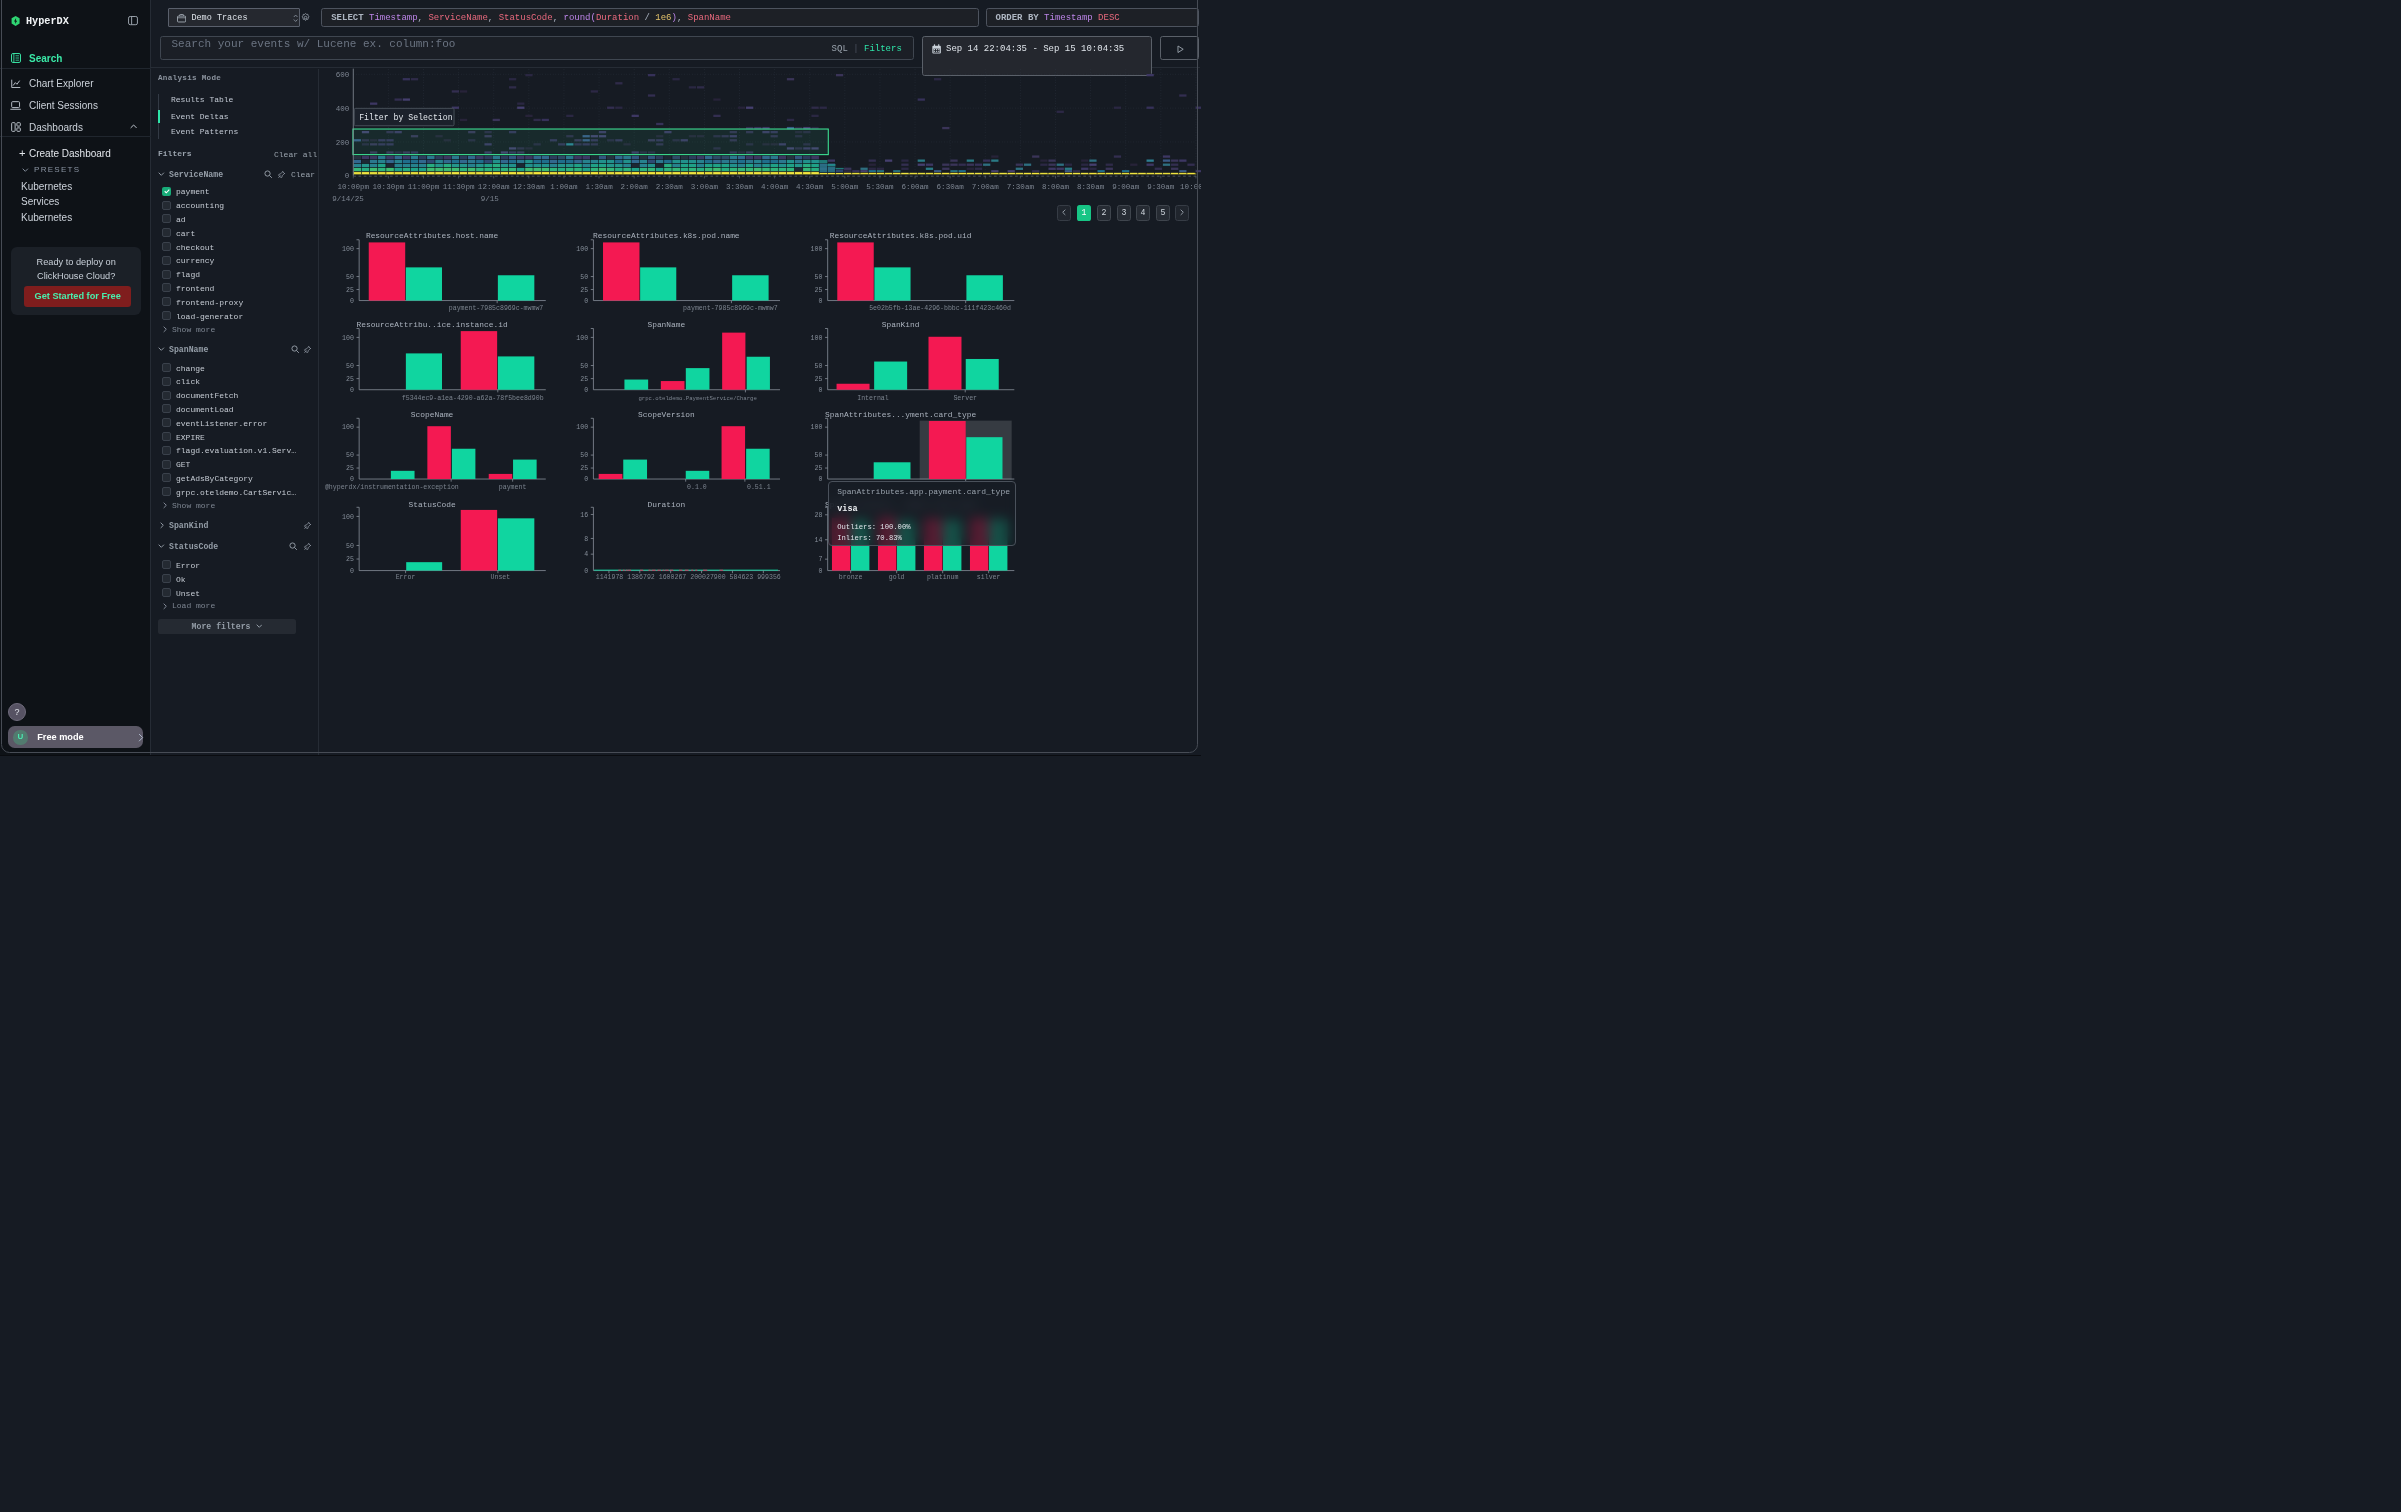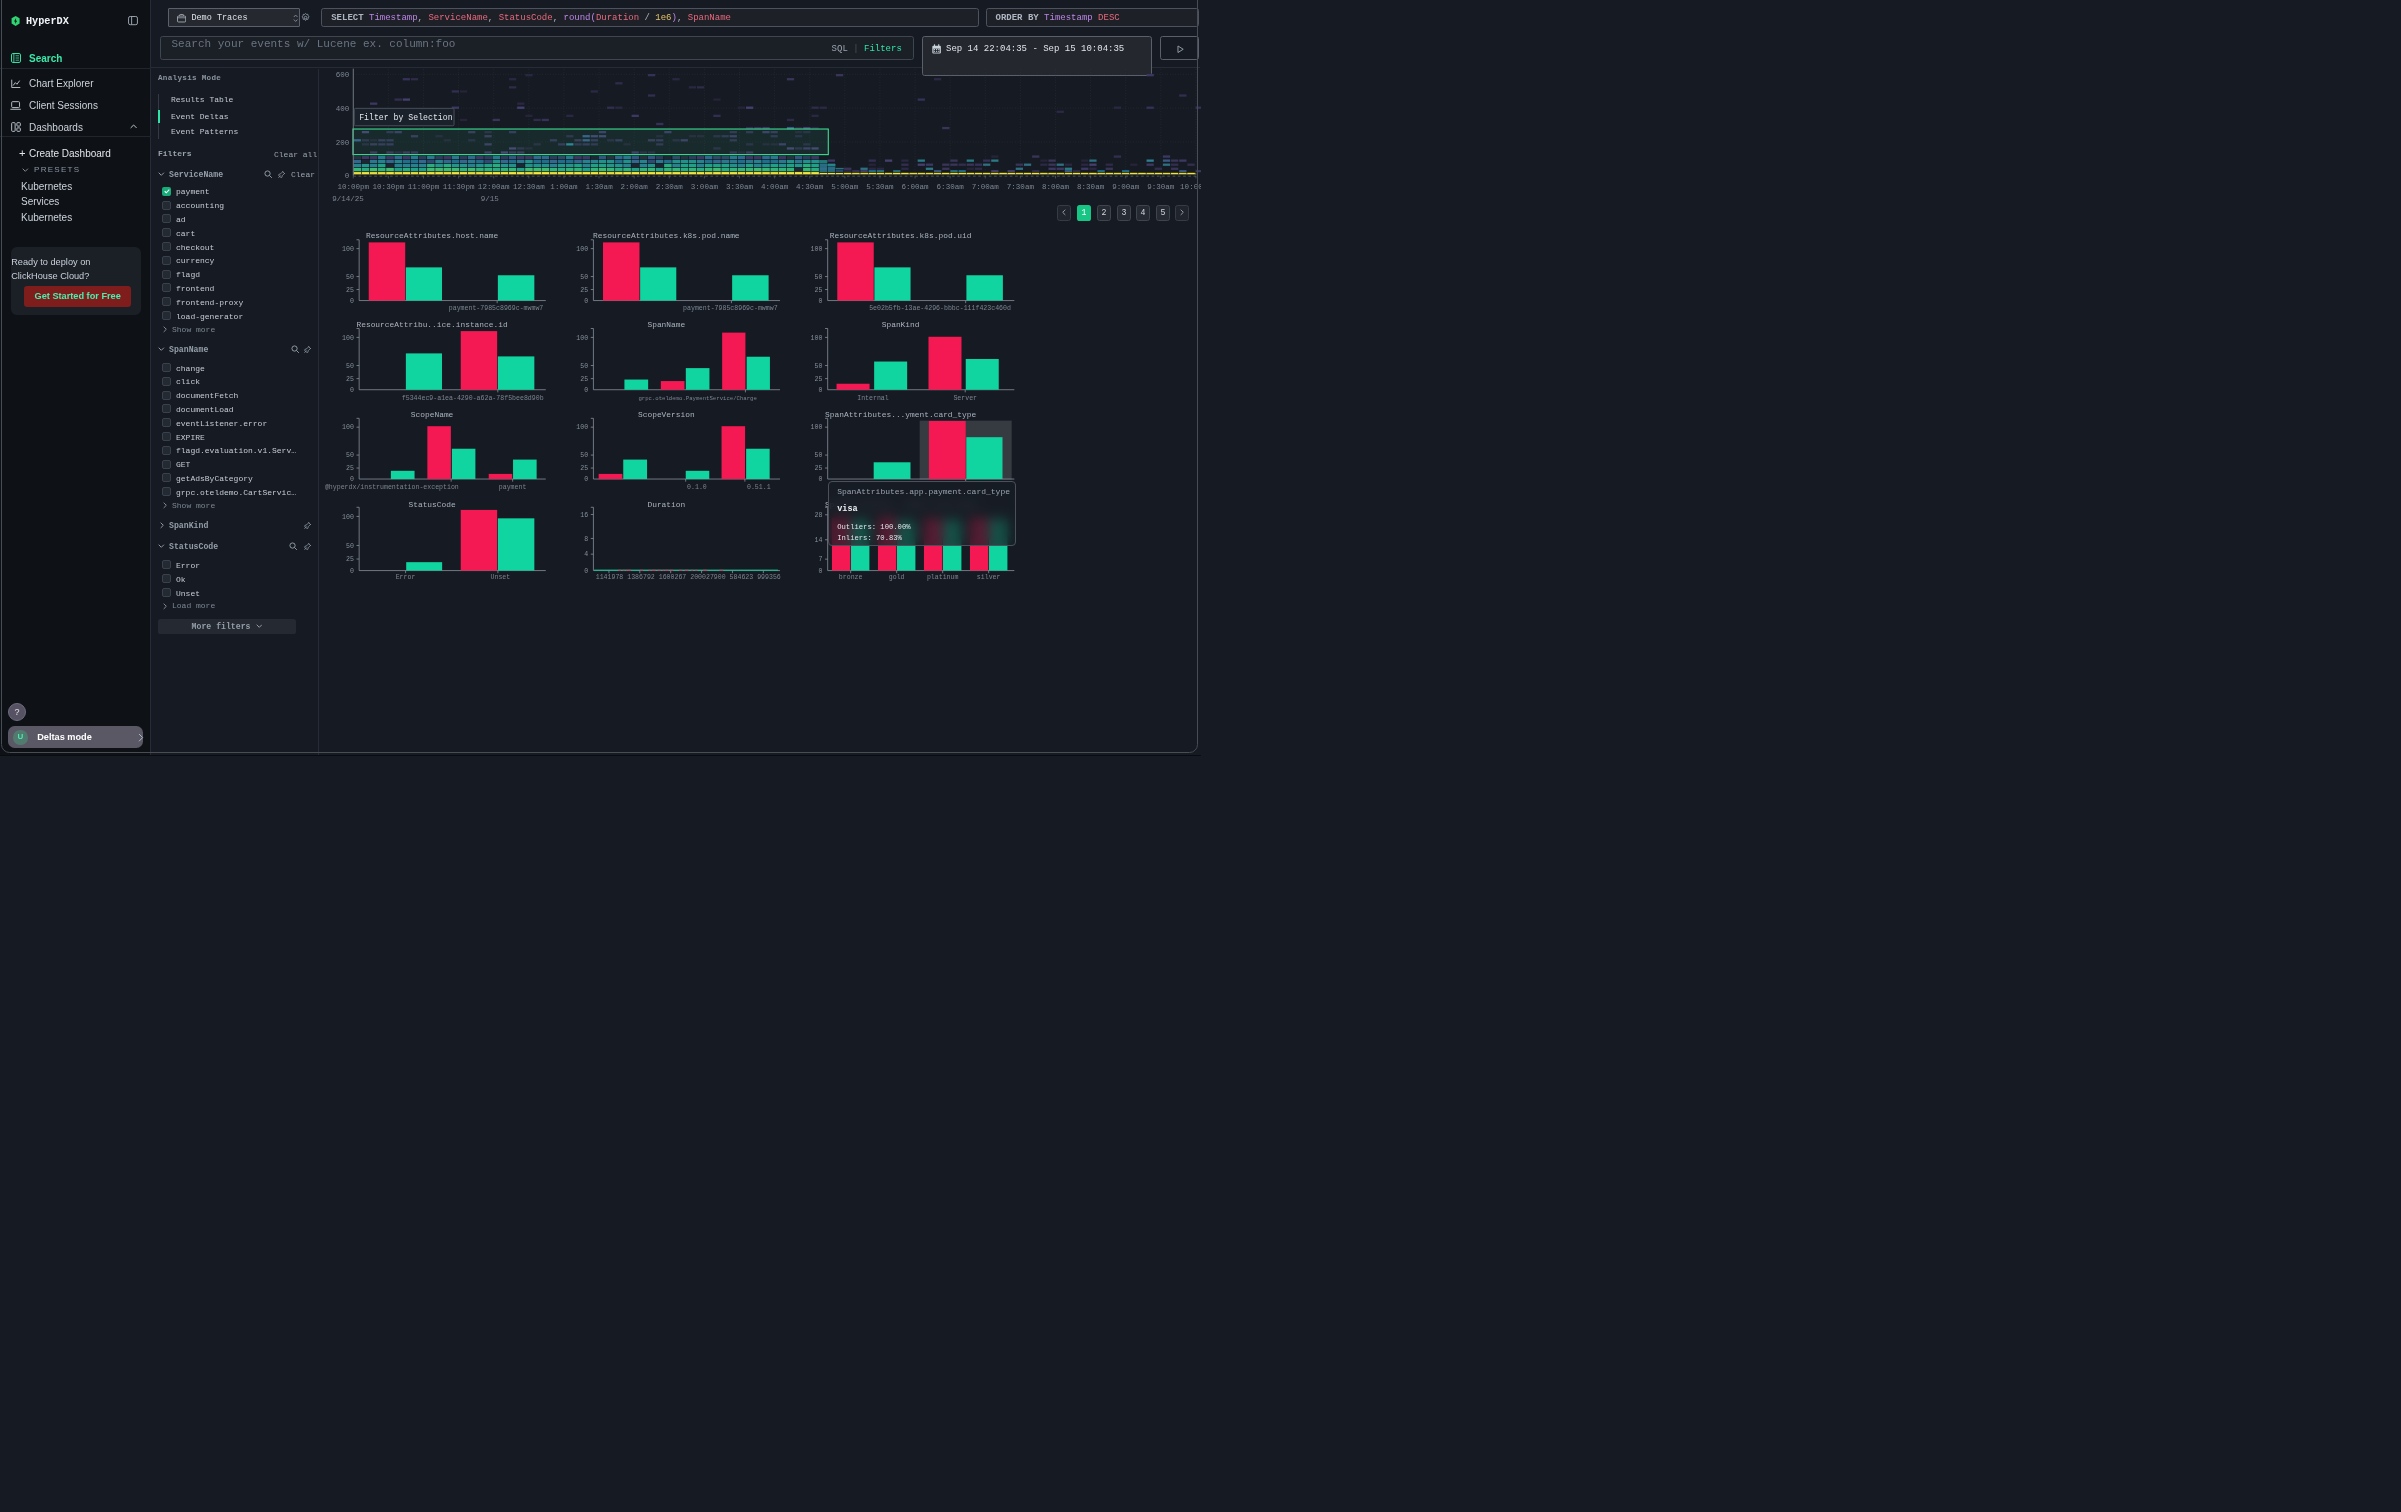--- a/index.html
+++ b/index.html
@@ -59,28 +59,28 @@
   <div class="abs sans" style="left:29px;top:148px;font-size:10px;color:#e2e6eb">Create Dashboard</div>
   <svg class="ic abs" style="left:22px;top:168px" width="6.6" height="4" viewBox="0 0 10 6">
       <polyline points="1,1 5,5 9,1" fill="none" stroke="#8b95a3" stroke-width="1.4"></polyline>
     </svg>
   <div class="abs sans" style="left:34px;top:165px;font-size:8px;letter-spacing:1.3px;color:#8b95a3">PRESETS</div>
   <div class="abs sans" style="left:21px;top:181px;font-size:10px;color:#ccd2da">Kubernetes</div>
   <div class="abs sans" style="left:21px;top:196px;font-size:10px;color:#ccd2da">Services</div>
   <div class="abs sans" style="left:21px;top:212px;font-size:10px;color:#ccd2da">Kubernetes</div>
 
   <div class="abs" style="left:11.2px;top:247px;width:130px;height:68px;background:#1b2027;border-radius:6px">
-    <div class="sans" style="margin-top:8px;font-size:9.2px;color:#c9d0d9;line-height:14px">Ready to deploy on<br>ClickHouse Cloud?</div>
+    <div class="sans" style="text-align:center;margin-top:8px;font-size:9.2px;color:#c9d0d9;line-height:14px">Ready to deploy on<br>ClickHouse Cloud?</div>
     <div class="abs sans" style="left:13px;top:39px;width:107px;height:21px;background:#7f1d1d;border-radius:3.3px;text-align:center;line-height:21px;font-size:9.2px;font-weight:bold;color:#49eead">Get Started for Free</div>
   </div>
 
   <div class="abs sans" style="left:8px;top:703px;width:18px;height:18px;border-radius:50%;background:#565263;border:1px solid #6f6b7c;text-align:center;line-height:16px;font-size:9px;color:#dfe2e8">?</div>
   <div class="abs" style="left:8.2px;top:726px;width:135px;height:22.4px;background:#5b5866;border-radius:6.6px">
     <div class="abs sans" style="left:5px;top:4px;width:14.5px;height:14.5px;border-radius:50%;background:#527b6f;text-align:center;line-height:14.5px;font-size:8px;font-weight:bold;color:#4ae8b0">U</div>
-    <div class="abs sans" style="left:29px;top:5.6px;font-size:9.2px;font-weight:bold;color:#ffffff">Deltas mode</div>
+    <div class="abs sans" style="left:29px;top:5.6px;font-size:9.2px;font-weight:bold;color:#ffffff">Free mode</div>
     <svg class="ic abs" style="left:130px;top:7px" width="6" height="9.2" viewBox="0 0 9 14">
         <polyline points="1.5,1.5 7,7 1.5,12.5" fill="none" stroke="#aebacb" stroke-width="1.5"></polyline>
       </svg>
   </div>
 </div>
 
 <div class="abs" style="left:151px;top:0;width:1049px;height:68px;border-bottom:0.7px solid #262c35"></div>
 <div class="abs" style="left:168px;top:8px;width:132px;height:19px;background:#25282f;border:0.7px solid #5a606c;border-radius:1px">
   <svg class="ic abs" style="left:8px;top:5.3px" width="9.2" height="8.5" viewBox="0 0 14 13">
       <rect x="0.7" y="3.2" width="12.6" height="9" rx="1.4" fill="none" stroke="#aab2bc" stroke-width="1.3"></rect>

